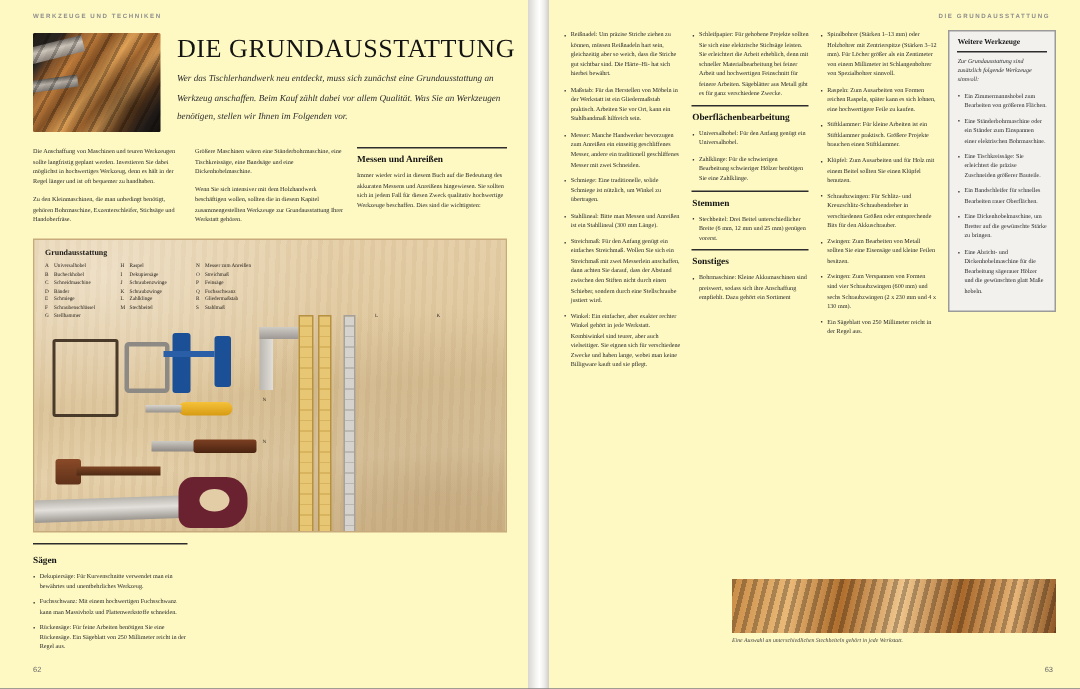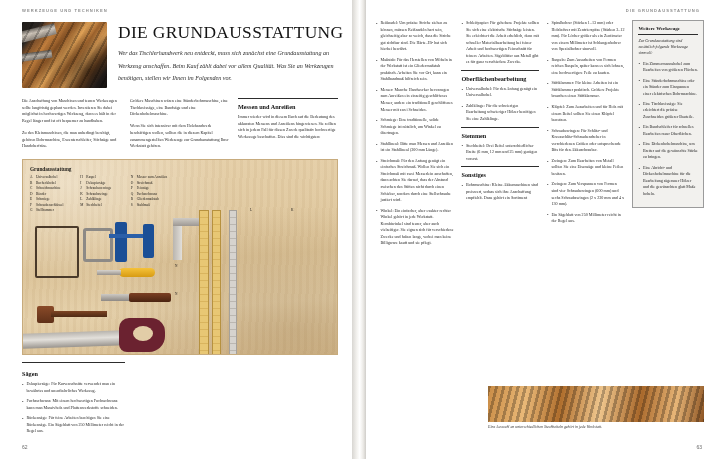--- a/index.html
+++ b/index.html
@@ -8,21 +8,21 @@
     background: #6e6e6e;
     font-family: "Liberation Serif", serif;
     overflow: hidden;
   }
   .spread { position: relative; width: 720px; height: 459px; display: flex; }
 
   
   .page {
     position: relative;
     height: 459px;
-    background: #ffffff;
+    background: #fef9c3;
   }
   .page-left  { width: 352px; padding: 8px 14px 0 22px; }
   .gutter     { width: 14px; background: linear-gradient(90deg,#d8d6d2 0%,#f3f2ef 35%,#ffffff 55%,#eceae6 80%,#cfcdc9 100%); }
   .page-right { width: 354px; padding: 8px 16px 0 10px; }
 
   
   .runhead {
     font-family: "Liberation Sans", sans-serif;
     font-size: 4.1px; letter-spacing: 1.05px;
     color: #8d8d8d; text-transform: uppercase;

